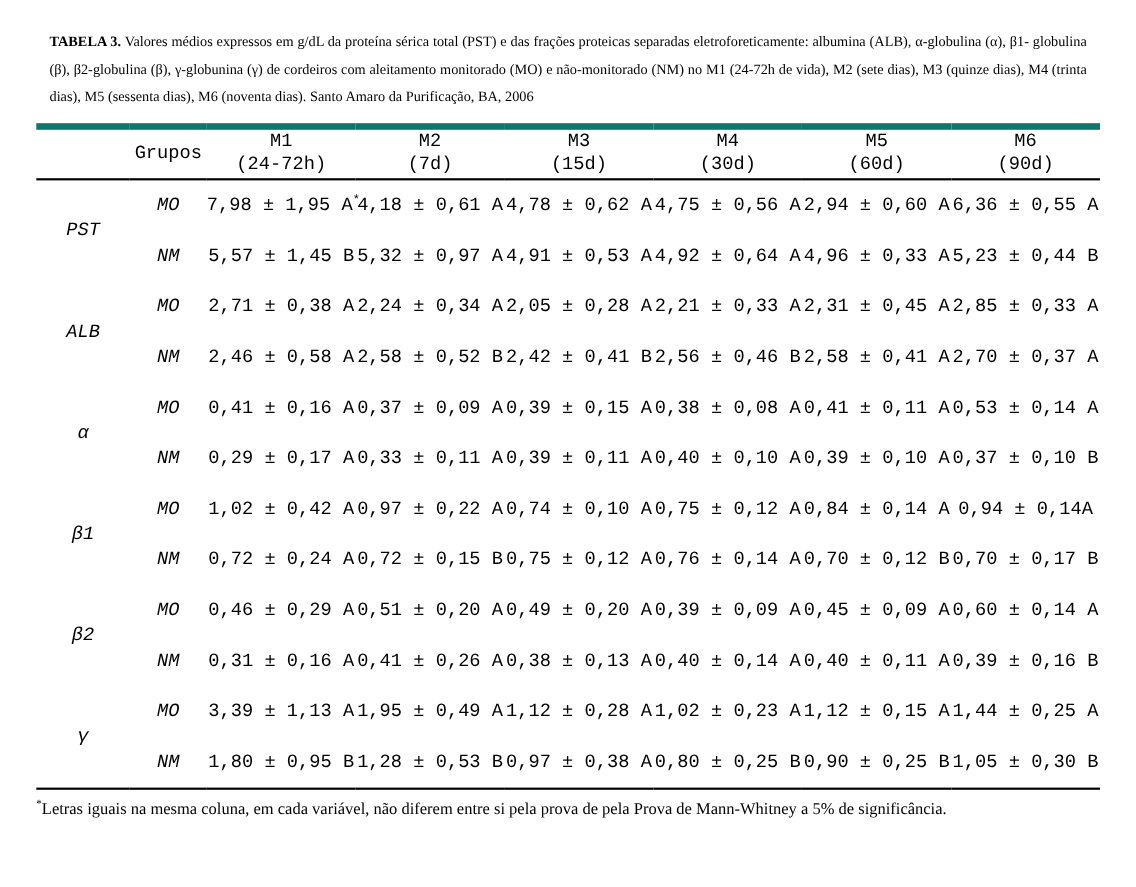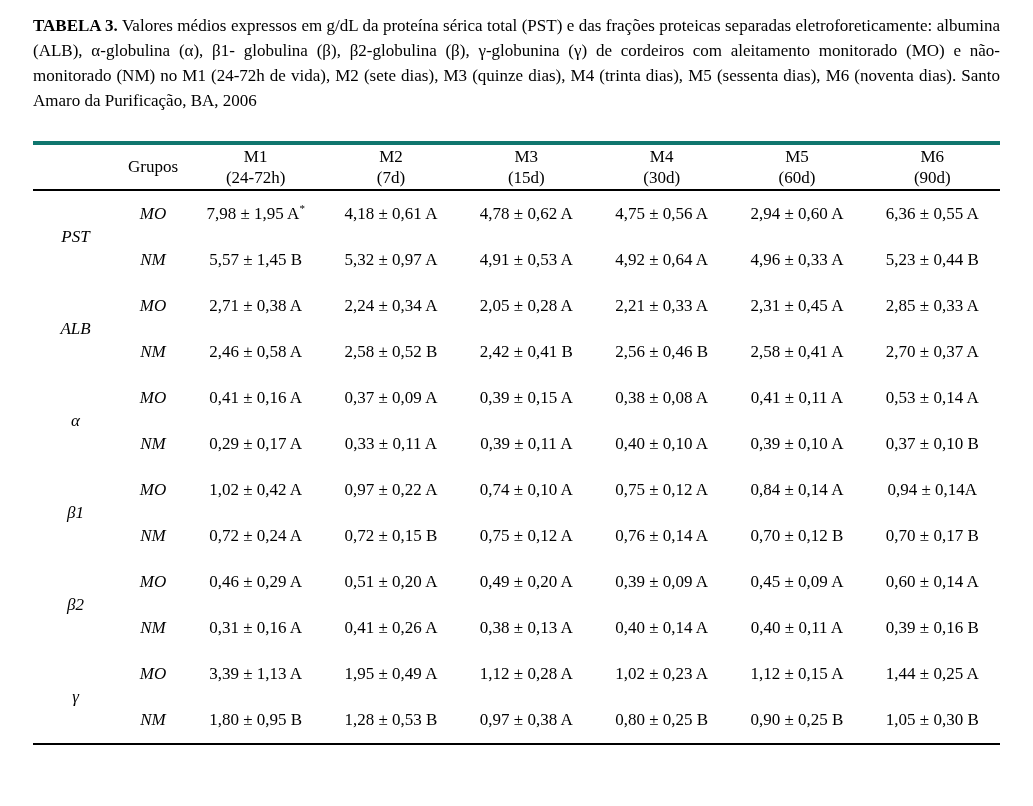--- a/index.html
+++ b/index.html
@@ -12,33 +12,34 @@
   .page {
     position: relative;
     width: 1033px;
     height: 806px;
     background: #ffffff;
     box-sizing: border-box;
     padding: 13px 33px 0 33px;
     overflow: hidden;
   }
   .caption {
-    margin: 0;
-    font-size: 17px;
+    margin: 12px;
+    font-size: 13px;
     line-height: 25px;
     text-align: justify;
   }
   .caption b { font-weight: bold; }
   .data-table {
     width: 967px;
-    margin-top: 28px;
+    margin-top: 12px;
     border-collapse: collapse;
     table-layout: fixed;
-    border-top: 4px solid #0f766e;
+    border-top: 6px solid #0f766e;
     border-bottom: 2px solid #000;
+    font-family: Liberation Mono, monospace;
   }
   .data-table thead th {
     border-bottom: 2px solid #000;
     font-weight: normal;
     font-size: 17px;
     text-align: center;
     vertical-align: middle;
     height: 44px;
     padding: 0;
   }
@@ -232,14 +233,15 @@
         <td>1,28 ± 0,53 B</td>
         <td>0,97 ± 0,38 A</td>
         <td>0,80 ± 0,25 B</td>
         <td>0,90 ± 0,25 B</td>
         <td>1,05 ± 0,30 B</td>
       </tr>
 
     </tbody>
   </table>
 
+  <p class="footnote"><sup>*</sup><span>Letras iguais na mesma coluna, em cada variável, não diferem entre si pela prova de pela Prova de Mann-Whitney a 5% de significância.</span></p>
 
 </div>
 
 </body></html>

